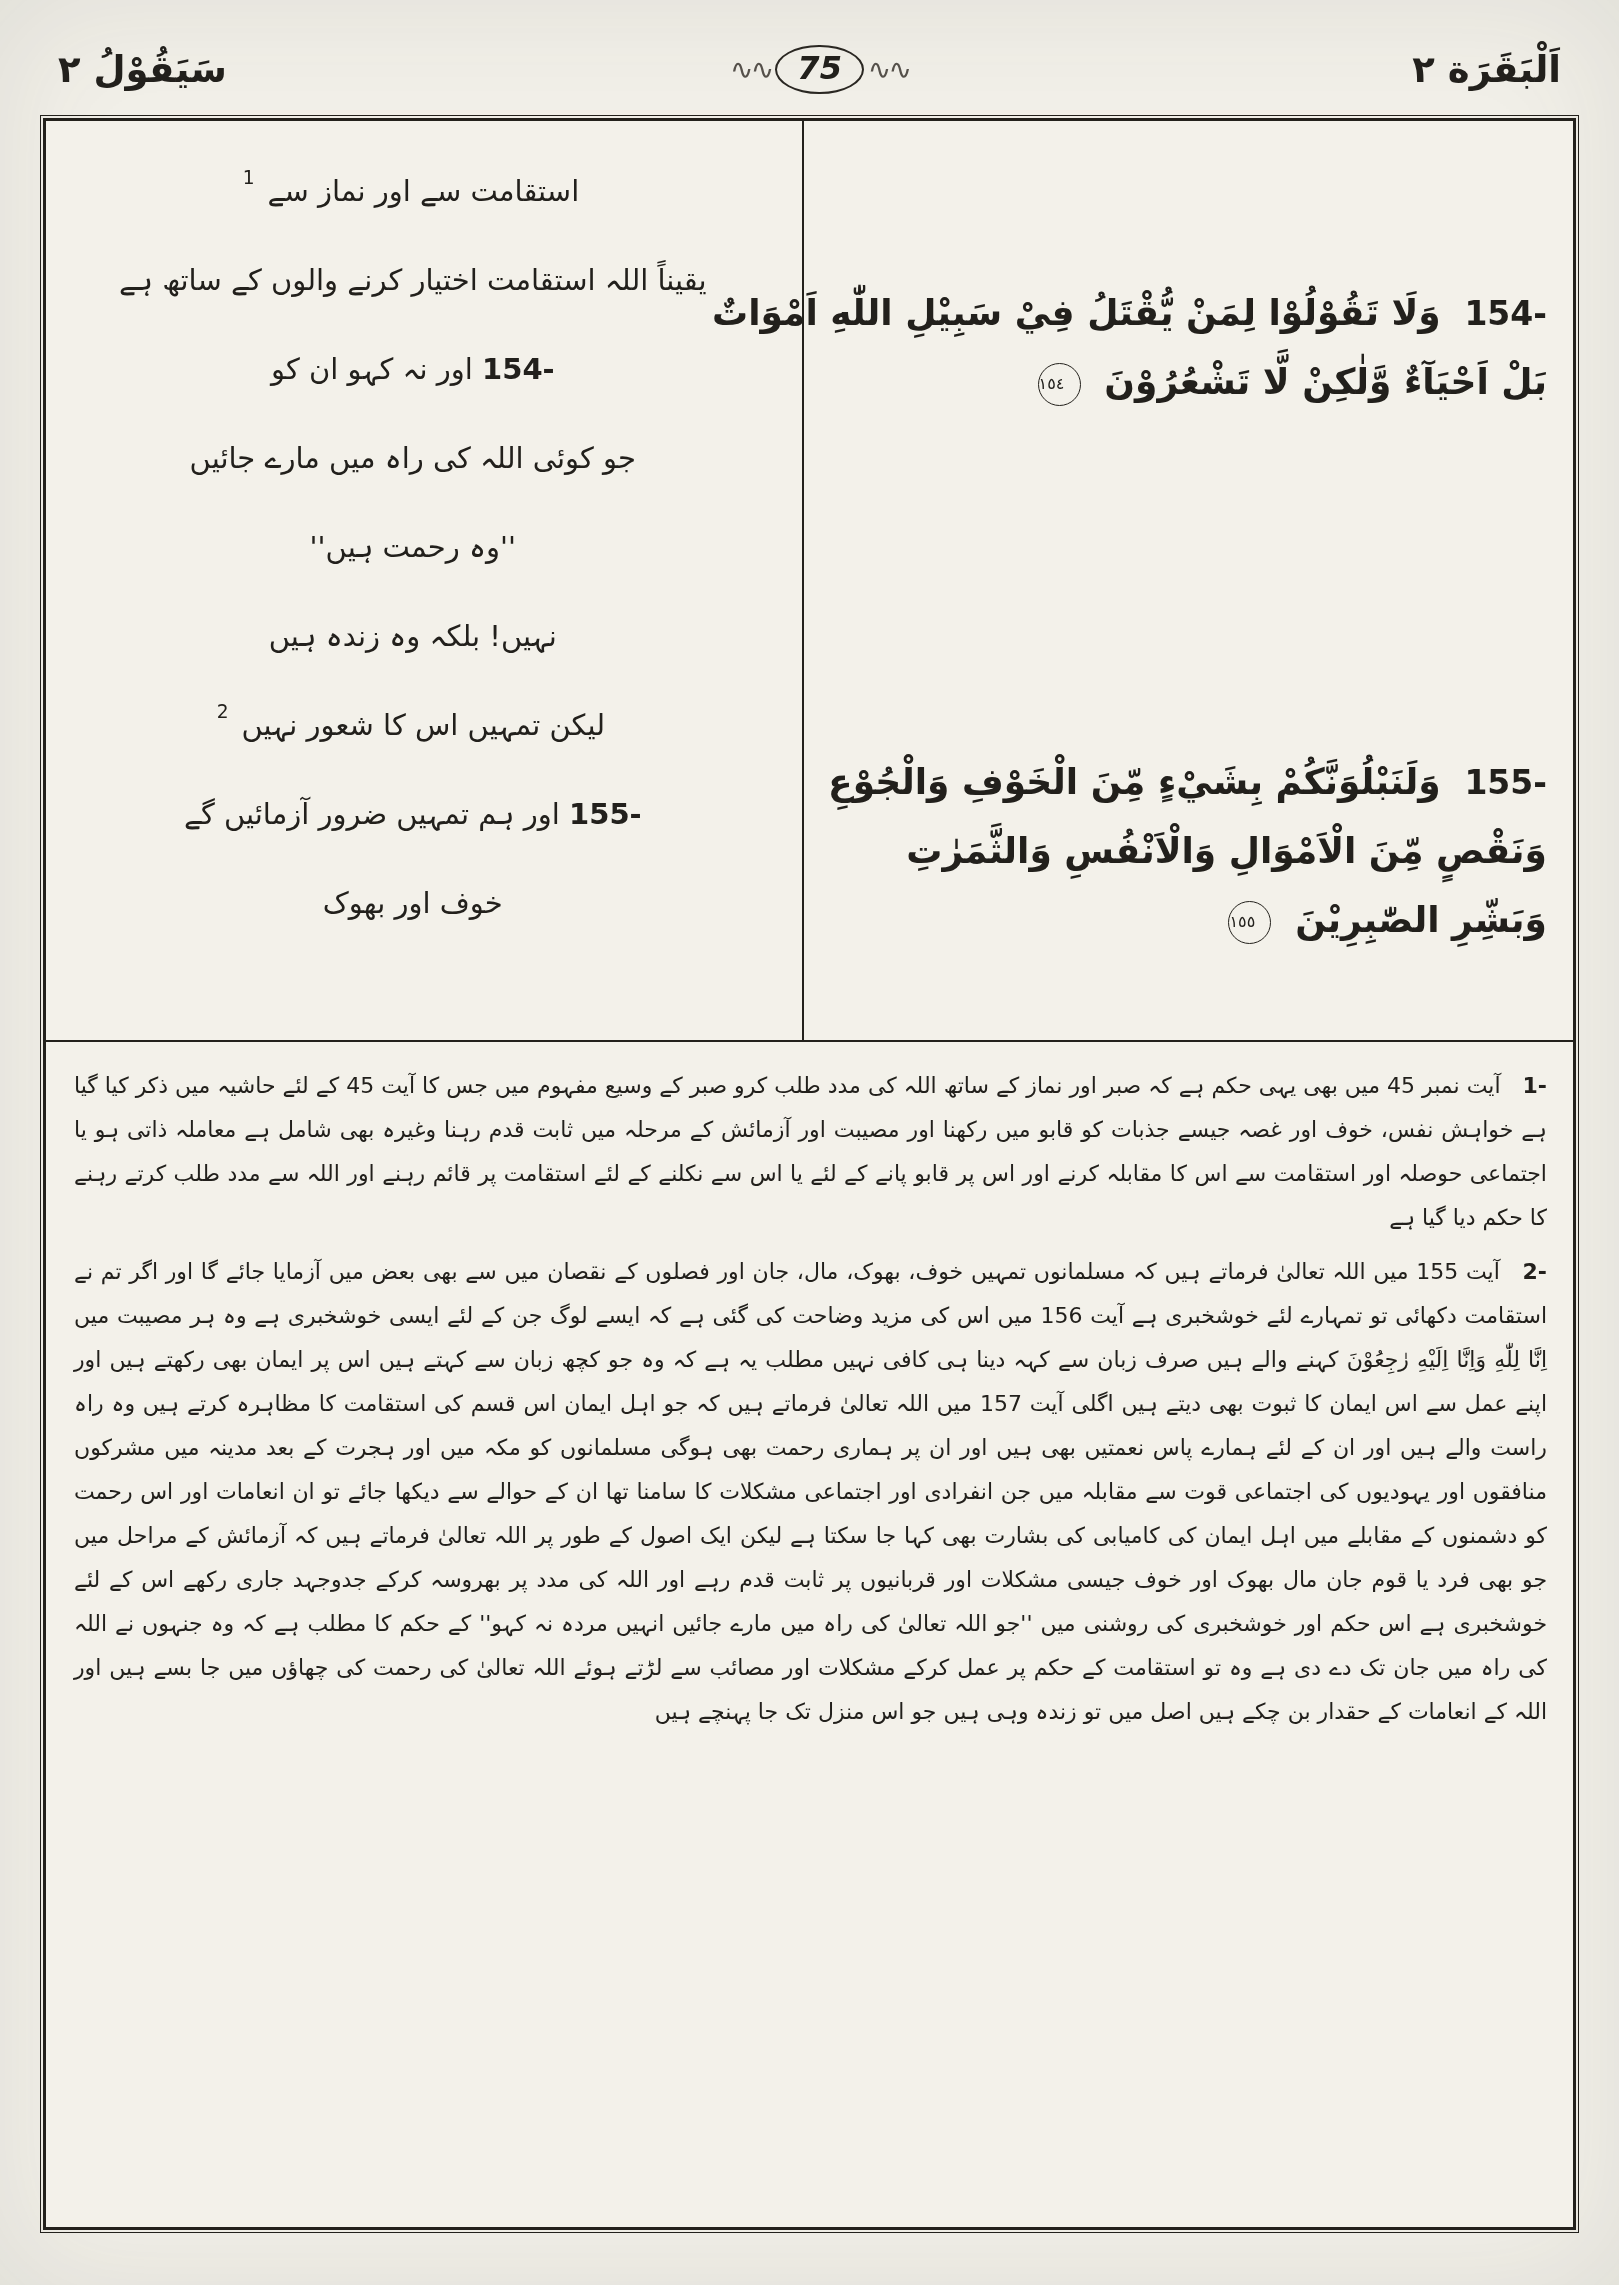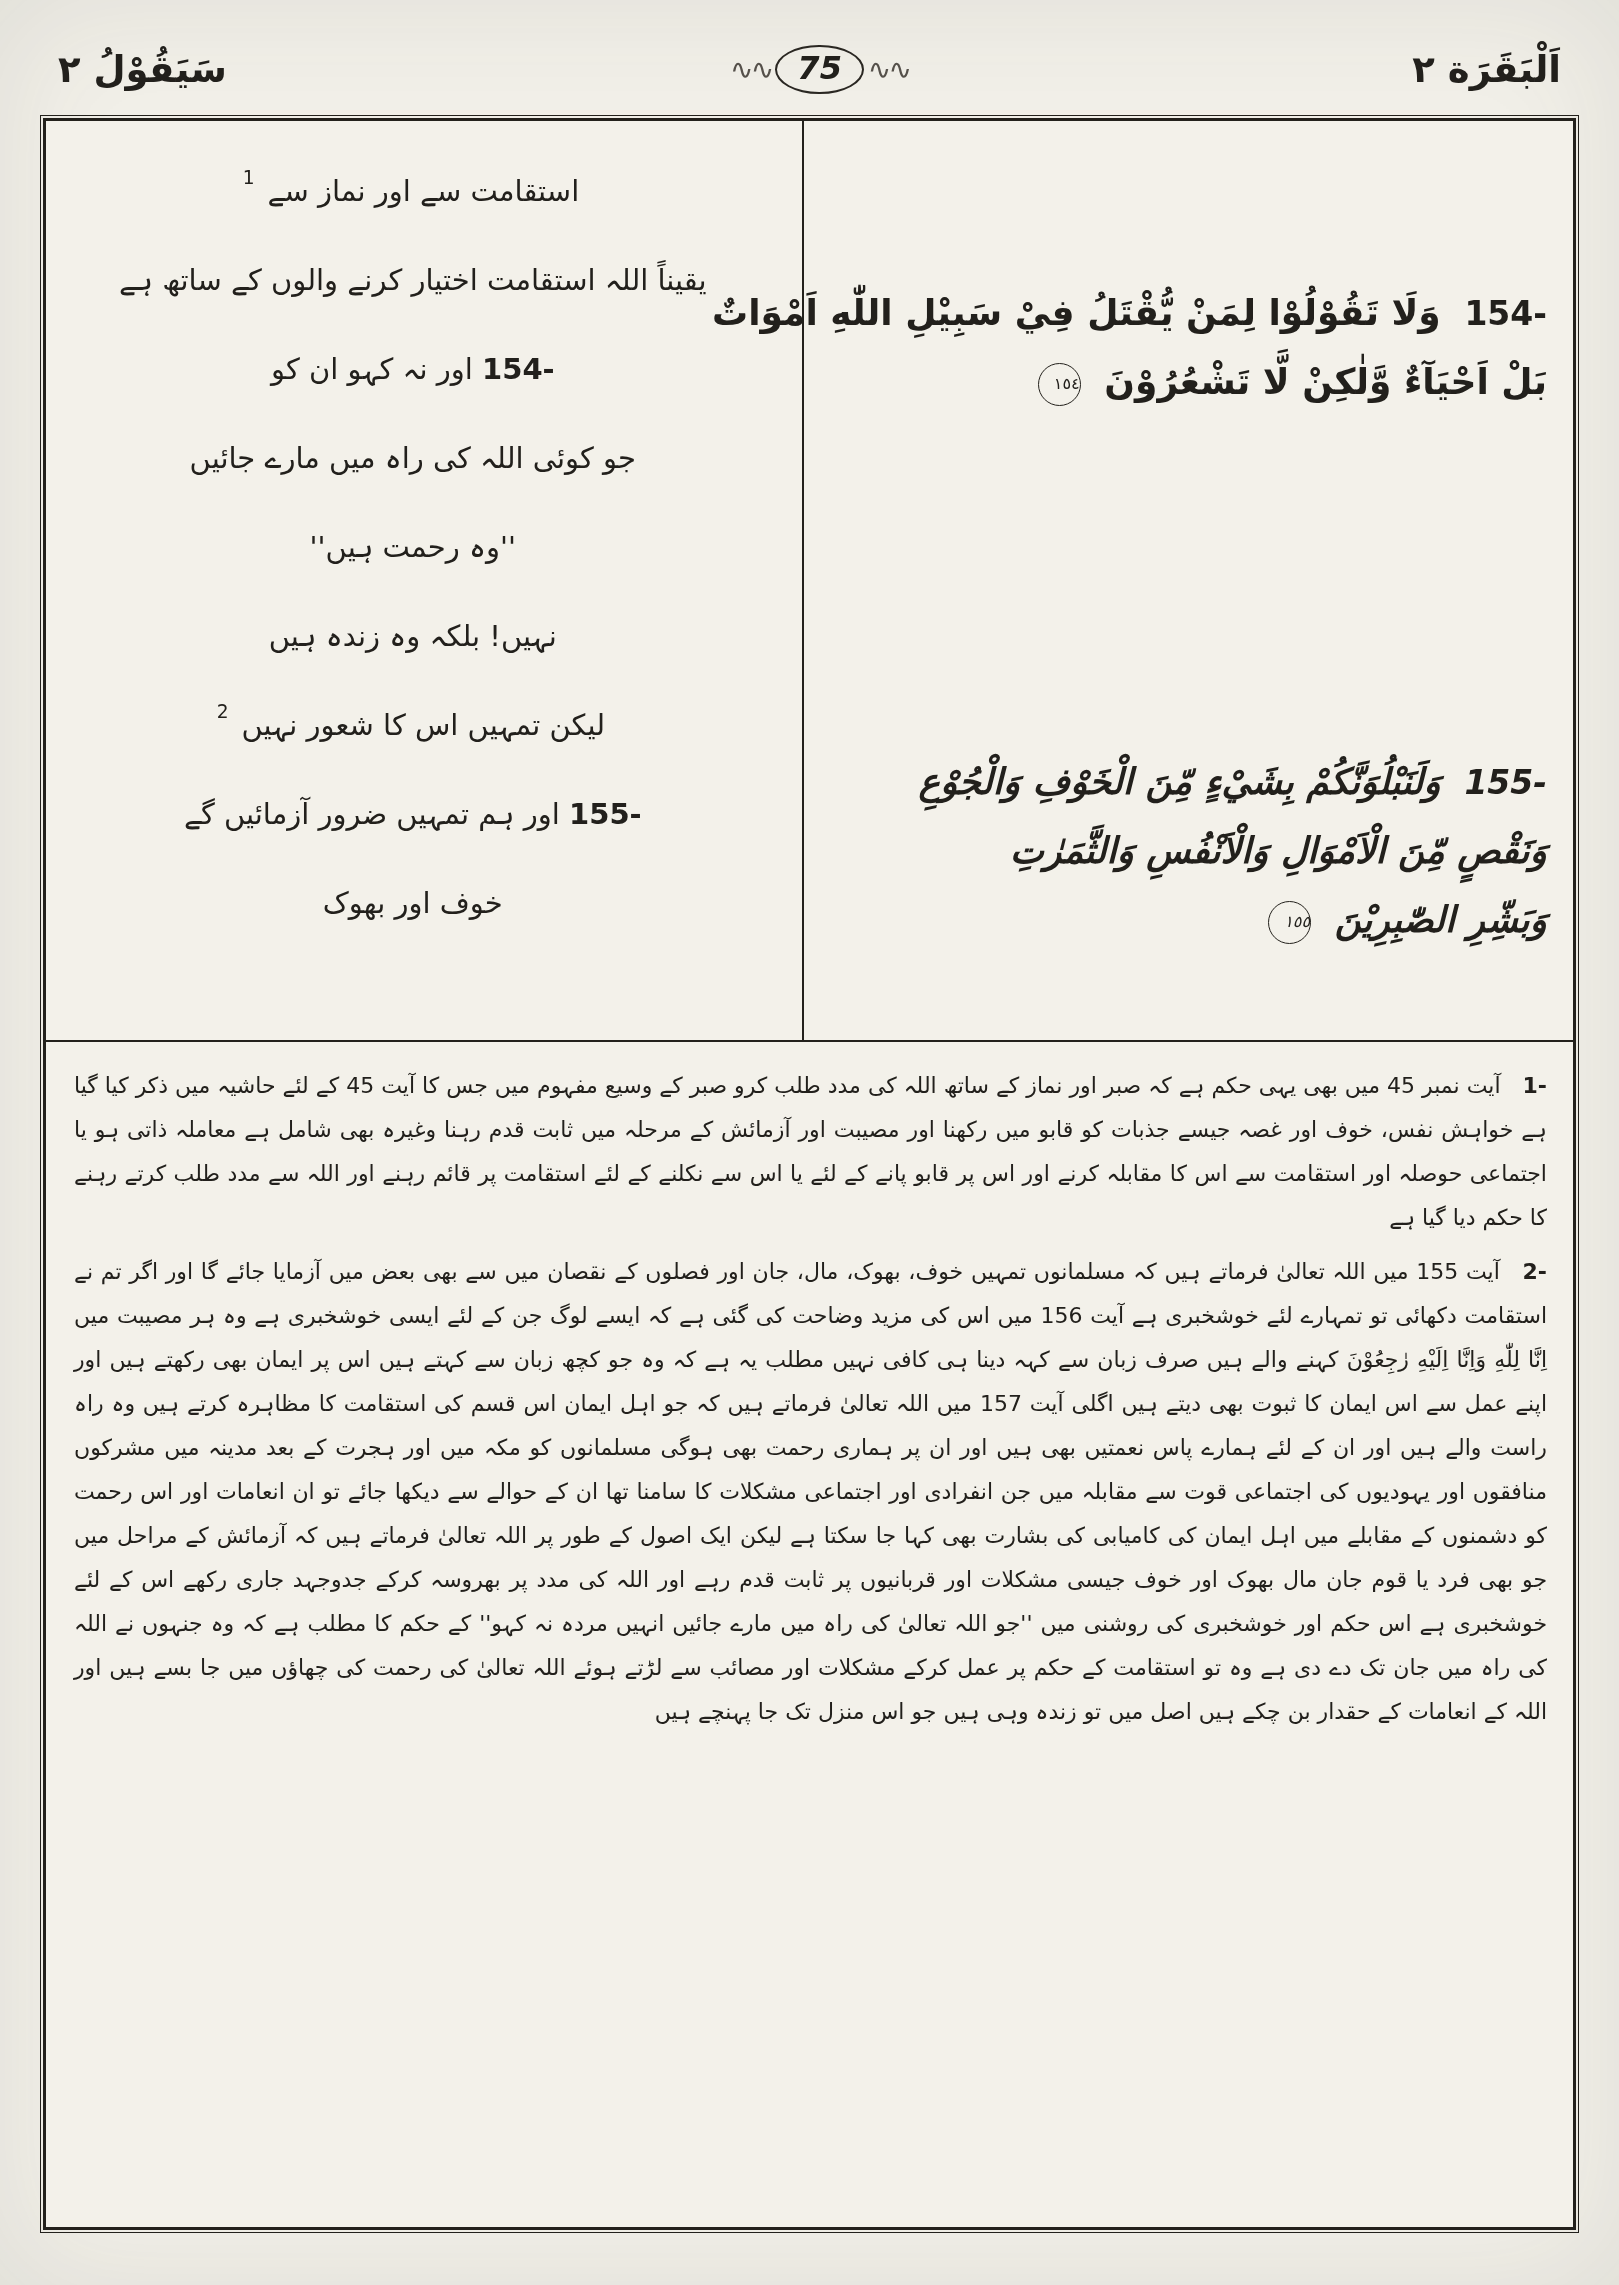--- a/index.html
+++ b/index.html
@@ -56,32 +56,32 @@
   .arabic-col {
     width: 50.5%;
     border-left: 2.3px solid #23211c;
     padding: 157px 26px 15px 16px;
   }
   .verse {
     direction: rtl; text-align: right;
     font-size: 36px; font-weight: bold;
     line-height: 1.92;
   }
-  .verse + .verse { margin-top: 331px; font-style: italic; }
+  .verse + .verse { margin-top: 331px; }
   .vline { white-space: nowrap; }
   .vnum {
     direction: ltr; unicode-bidi: isolate;
     display: inline-block;
     font-size: 33px; margin-left: 11.2px;
   }
   .ayah-marker {
     display: inline-block; width: 43px; height: 43px;
     border: 1.9px solid #23211c; border-radius: 50%;
     font-size: 16px; font-weight: normal;
-    line-height: 39px; text-align: right;
+    line-height: 39px; text-align: left;
     vertical-align: middle; margin-right: 11.2px;
   }
 
   .urdu-col {
     flex: 1;
     padding: 26px 50px 7.5px 24px;
   }
   .u-line {
     direction: rtl; text-align: center;
     font-size: 29px;

